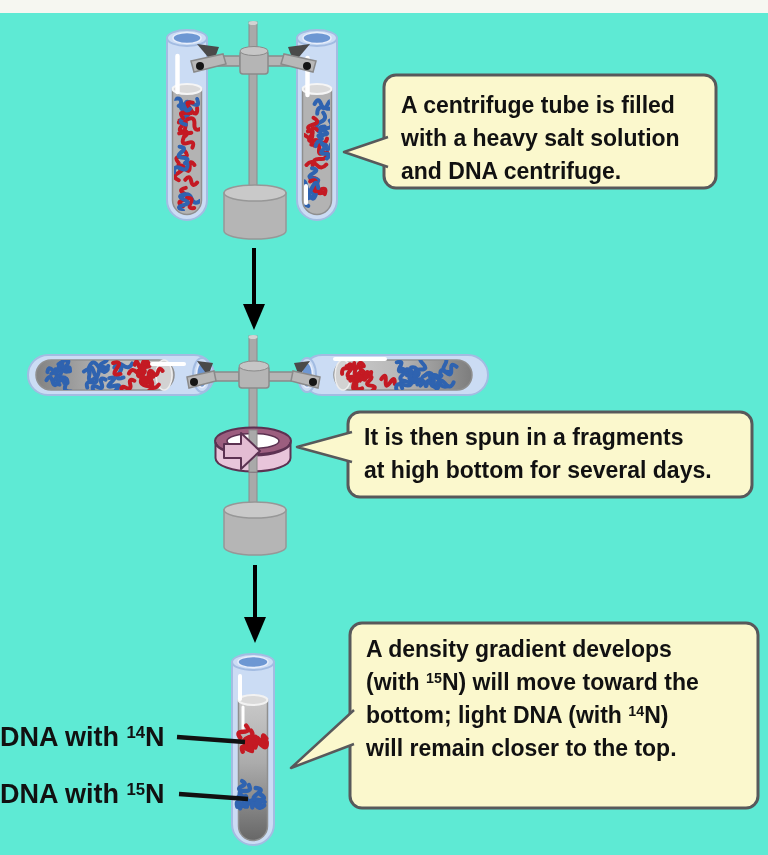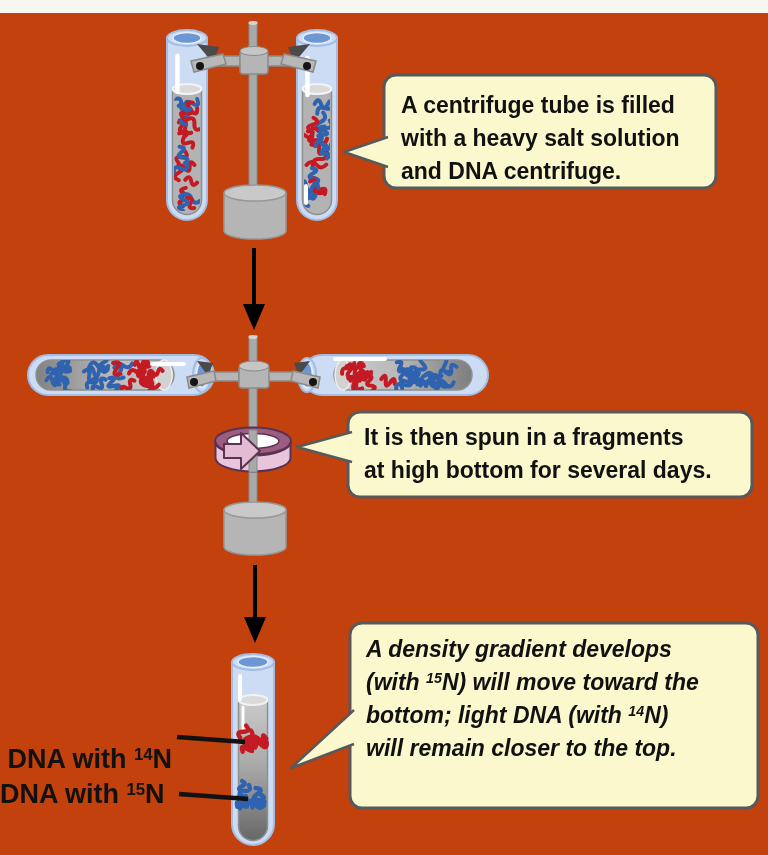--- a/index.html
+++ b/index.html
@@ -1,19 +1,19 @@
 <!DOCTYPE html>
 <html><head>
 <meta charset="utf-8">
 <style>
   html,body{margin:0;padding:0;background:#ffffff;}
   .stage{
     position:relative;
     width:768px;height:855px;
-    background:#c2410c;
+    background:#5eead4;
     overflow:hidden;
     font-family:"Liberation Sans",sans-serif;
   }
   .stage svg{position:absolute;left:0;top:0;}
   .callout-text{
     position:absolute;
     font-weight:bold;
     font-size:23px;
     line-height:33px;
     color:#111111;
@@ -326,27 +326,27 @@
 
 <div class="callout-text" style="left:401px;top:89px;">
       <div><span>A centrifuge tube is filled</span></div>
       <div><span>with a heavy salt solution</span></div>
       <div><span>and DNA centrifuge.</span></div>
     </div>
 <div class="callout-text" style="left:364px;top:421px;">
       <div><span>It is then spun in a fragments</span></div>
       <div><span>at high bottom for several days.</span></div>
     </div>
-<div class="callout-text" style="left:366px;top:633px;font-style:italic;">
+<div class="callout-text" style="left:366px;top:633px;">
       <div><span>A density gradient develops</span></div>
       <div><span>(with </span><sup>15</sup><span>N) will move toward the</span></div>
       <div><span>bottom; light DNA (with </span><sup>14</sup><span>N)</span></div>
       <div><span>will remain closer to the top.</span></div>
     </div>
 
-<div class="dna-label" style="left:0;width:172px;top:722px;text-align:right;margin-top:22px;">
+<div class="dna-label" style="left:0;width:172px;top:722px;">
       <div><span>DNA with </span><sup>14</sup><span>N</span></div>
     </div>
 <div class="dna-label" style="left:0;width:174px;top:779px;text-align:left;">
       <div><span>DNA with </span><sup>15</sup><span>N</span></div>
     </div>
 
 </div>
 
 </body></html>

